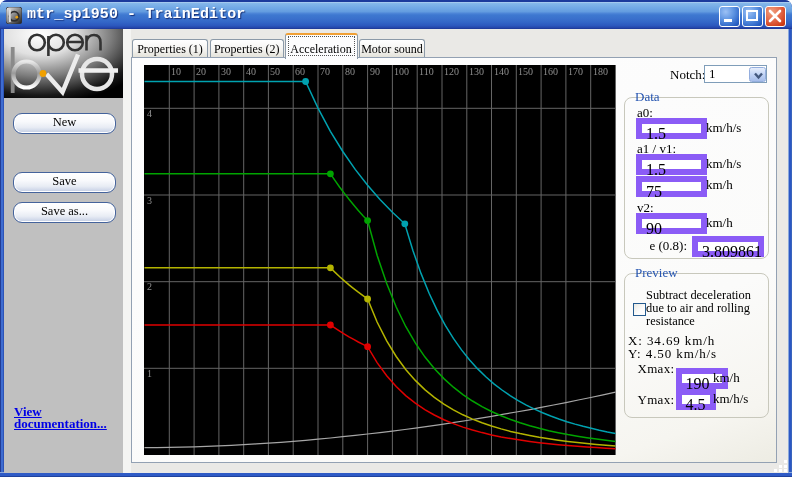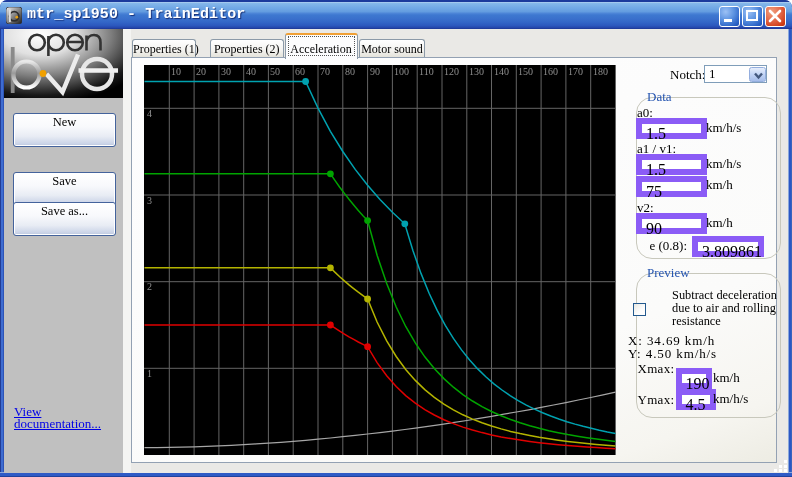--- a/index.html
+++ b/index.html
@@ -11,34 +11,34 @@
 #borders .b { position:absolute; left:0; top:472px; width:792px; height:5px; background:linear-gradient(180deg,#8ca8dc 0 20%,#2f5bc6 20% 70%,#20429c 70% 100%); }
 #titlebar { position:absolute; left:0; top:0; width:792px; height:29px; color:#fff; background:linear-gradient(180deg,#1c3a9c 0%,#1c3a9c 5.5%,#b8d4f2 7%,#85b8ea 11%,#74aae6 25%,#649de0 40%,#4a82d6 47%,#3e78d0 52%,#3a70cc 65%,#3264c6 78%,#2c58be 88%,#2445aa 96%,#1c3490 100%); border-radius:7px 7px 0 0; }
 #title-text { position:absolute; left:27px; top:6px; font-family:Liberation Mono, monospace; font-weight:bold; font-size:15px; letter-spacing:0.1px; text-shadow:1px 1px 1px rgba(10,24,90,.75); }
 .tbtn { position:absolute; top:6px; width:21px; height:21px; border-radius:3px; border:1px solid #fff; }
 .tbtn.blue { background:radial-gradient(circle at 30% 25%, #9cc1f5 0%, #5a91e0 45%, #2b62c6 80%, #1c4eb2 100%); }
 .tbtn.red { background:radial-gradient(circle at 30% 25%, #f0a080 0%, #e4694a 45%, #ce3a13 85%, #b83210 100%); }
 #client { position:absolute; left:4px; top:29px; width:783px; height:443px; background:#eae9e5; }
 
 #logo { position:absolute; left:0px; top:0px; width:119px; height:69px; }
 #sidebar { position:absolute; left:0px; top:69px; width:119px; height:375px; background:#c0c0c0; }
-.xpbtn { position:absolute; left:9px; width:103px; height:34px; background:linear-gradient(180deg,#ffffff 0%,#f8f9fc 40%,#e8ecf4 70%,#ccd5e8 92%,#bac6de 100%); border:1px solid #44639c; border-radius:3px; font-size:12.5px; text-align:center; line-height:17.5px; color:#000; box-shadow:inset 0 0 0 1px #fff; }
-#link { position:absolute; left:10px; top:308px; font-size:13px; line-height:12px; color:#0000e6; text-decoration:underline; }
+.xpbtn { position:absolute; left:9px; width:103px; height:21px; background:linear-gradient(180deg,#ffffff 0%,#f8f9fc 40%,#e8ecf4 70%,#ccd5e8 92%,#bac6de 100%); border:1px solid #44639c; border-radius:9px; font-size:12.5px; text-align:center; line-height:17.5px; color:#000; box-shadow:inset 0 0 0 1px #fff; }
+#link { position:absolute; left:10px; top:308px; font-size:13px; line-height:12px; color:#0000e6; text-decoration:underline;font-weight:bold; }
 
 #mainstrip { position:absolute; left:119px; top:0; width:665px; height:444px; background:#eae9e6; }
 #lstrip { position:absolute; left:119px; top:0; width:8px; height:444px; background:#f4f4f2; }
 #tabpage { position:absolute; left:127px; top:28px; width:646px; height:406px; border:1px solid #93a1b3; background:linear-gradient(160deg,#fdfdfe 0%,#fbfbfa 70%,#f6f5f0 90%,#edece3 100%); }
 .tab { position:absolute; top:10px; height:18px; white-space:nowrap; border:1px solid #8c9aa8; border-bottom:none; border-radius:3px 3px 0 0; background:linear-gradient(180deg,#ffffff 0%,#f4f3f0 60%,#e4e2da 100%); font-size:12px; text-align:center; padding-top:1.5px; color:#000; }
 .tab.sel { top:4px; height:25.5px; background:#fcfcfd; border-top:2px solid #f0a035; padding-top:6.5px; z-index:3; outline:1px dotted #555; outline-offset:-4px; }
 
 #chart { position:absolute; left:140px; top:36px; width:472px; height:390px; background:#000; }
 
 .lab { position:absolute; font-size:13px; color:#000; white-space:nowrap; }
 .tbox { position:absolute; background:#fff; border:6px solid #8b5cf6; font-size:16px; padding:1px 0 0 4px; color:#000; }
-.grp { position:absolute; border:1px solid #c8c8bc; border-radius:16px;margin-left:12px; }
+.grp { position:absolute; border:1px solid #c8c8bc; border-radius:8px; }
 .grp .cap { position:absolute; left:8px; top:-9px; background:inherit; padding:0 2px; font-size:13px; color:#2353b0; background:transparent; }
 #combo { position:absolute; left:700px; top:36px; width:63px; height:18px; background:#fff; border:1px solid #7f9db9; }
 #combo .val { position:absolute; left:4px; top:0px; font-size:13px; }
 #combo .btn { position:absolute; right:0.5px; top:0.5px; width:17px; height:15px; background:linear-gradient(180deg,#e6eefc 0%,#c2d4f5 50%,#a6bde9 100%); border:1px solid #94aede; border-radius:2.5px; }
 #grip { position:absolute; right:-1px; bottom:0px; width:14px; height:12px; }
 </style>
 </head>
 <body>
 <div id="win">
   <div id="titlebar">
@@ -107,21 +107,21 @@
       </g>
       <circle cx="39" cy="44.5" r="3.4" fill="#f0a000"></circle>
     </svg>
     <div id="sidebar">
       <div class="xpbtn" style="top:15px">New</div>
       <div class="xpbtn" style="top:74px">Save</div>
       <div class="xpbtn" style="top:104px">Save as...</div>
       <div id="link">View<br>documentation...</div>
     </div>
     <div id="tabpage"></div>
-    <div class="tab" style="left:128px;width:64px">Properties (1)</div>
+    <div class="tab" style="left:128px;width:76px">Properties (1)</div>
     <div class="tab" style="left:205.5px;width:74.5px">Properties (2)</div>
     <div class="tab sel" style="left:280.5px;width:73px">Acceleration</div>
     <div class="tab" style="left:355px;width:66px">Motor sound</div>
     <svg id="chart" width="472" height="390" viewBox="0 0 472 390">
 <path d="M25.3 0 V390 M50.1 0 V390 M74.9 0 V390 M99.7 0 V390 M124.4 0 V390 M149.2 0 V390 M174.0 0 V390 M198.8 0 V390 M223.6 0 V390 M248.4 0 V390 M273.2 0 V390 M298.0 0 V390 M322.8 0 V390 M347.5 0 V390 M372.3 0 V390 M397.1 0 V390 M421.9 0 V390 M446.7 0 V390 M471.5 0 V390 M0 303.3 H472 M0 216.7 H472 M0 130.0 H472 M0 43.3 H472" stroke="#656565" stroke-width="1" fill="none"></path>
 <text x="27" y="9.5" font-family="Liberation Serif" font-size="10" fill="#8e8e8e">10</text>
         <text x="52" y="9.5" font-family="Liberation Serif" font-size="10" fill="#8e8e8e">20</text>
         <text x="77" y="9.5" font-family="Liberation Serif" font-size="10" fill="#8e8e8e">30</text>
         <text x="102" y="9.5" font-family="Liberation Serif" font-size="10" fill="#8e8e8e">40</text>
         <text x="126" y="9.5" font-family="Liberation Serif" font-size="10" fill="#8e8e8e">50</text>
@@ -177,25 +177,25 @@
     <div class="lab" style="left:702px;top:148px">km/h</div>
     <div class="lab" style="left:633px;top:171px">v2:</div>
     <div class="tbox" style="left:632px;top:184px;width:71px;height:21px">90</div>
     <div class="lab" style="left:702px;top:186px">km/h</div>
     <div class="lab" style="left:645.5px;top:209px">e (0.8):</div>
     <div class="tbox" style="left:688px;top:207px;width:72px;height:21px">3.809861</div>
     <div class="grp" style="left:620px;top:244px;width:145px;height:145px">
         <div class="cap">Preview</div>
       </div>
     <div style="position:absolute;left:628.5px;top:273.5px;width:13px;height:13px;background:linear-gradient(135deg,#e8e8e2 0%,#fdfdfd 60%,#ffffff 100%);border:1.5px solid #23598e"></div>
-    <div class="lab" style="left:668px;top:259.5px;line-height:13.4px;font-size:12.4px">Subtract deceleration<br>due to air and rolling<br>resistance</div>
+    <div class="lab" style="left:642px;top:259.5px;line-height:13.4px;font-size:12.4px">Subtract deceleration<br>due to air and rolling<br>resistance</div>
     <div class="lab" style="left:624px;top:304px;letter-spacing:0.9px">X: 34.69 km/h</div>
     <div class="lab" style="left:624px;top:317px;letter-spacing:0.9px">Y: 4.50 km/h/s</div>
     <div class="lab" style="left:633.5px;top:332px;letter-spacing:0.3px">Xmax:</div>
-    <div class="tbox" style="left:671.5px;top:339px;width:36px;height:21px">190</div>
+    <div class="tbox" style="left:671.5px;top:339px;width:52px;height:21px">190</div>
     <div class="lab" style="left:709px;top:341px">km/h</div>
     <div class="lab" style="left:633.5px;top:363px;letter-spacing:0.3px">Ymax:</div>
     <div class="tbox" style="left:671.5px;top:360px;width:40px;height:21px">4.5</div>
     <div class="lab" style="left:709px;top:362px">km/h/s</div>
     <svg id="grip" width="14" height="12" viewBox="0 0 14 12">
       <g fill="#ffffff">
           <rect x="10" y="0" width="3" height="3"></rect>
           <rect x="10" y="5" width="3" height="3"></rect>
           <rect x="5" y="5" width="3" height="3"></rect>
           <rect x="10" y="9" width="3" height="3"></rect>

